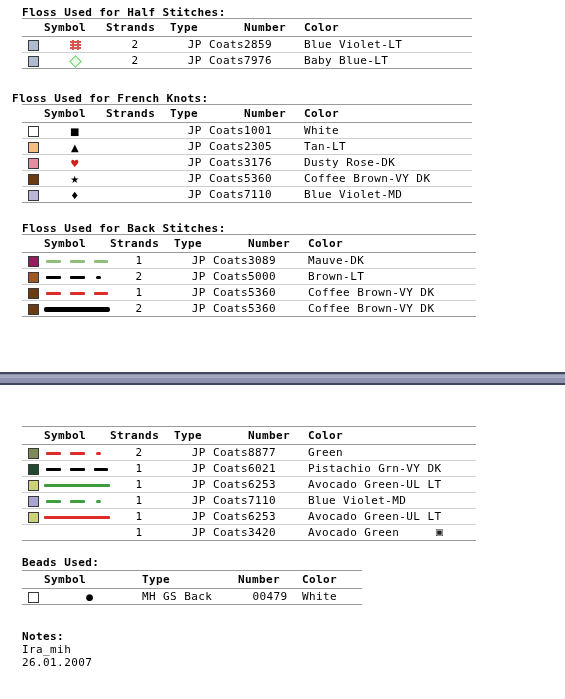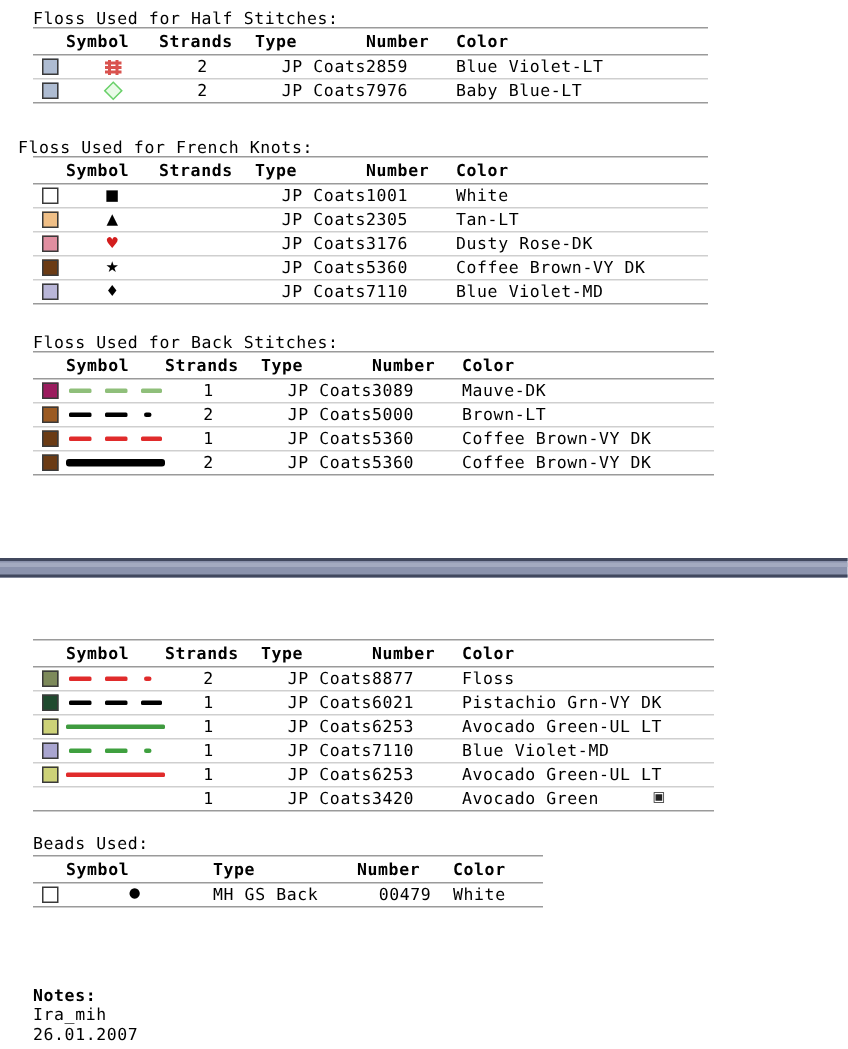--- a/index.html
+++ b/index.html
@@ -20,21 +20,21 @@
   .page {
     position: absolute;
     left: 0; top: 0;
     width: 565px;
   }
 
   
   .sect-title {
     font-family: "DejaVu Sans Mono", "Liberation Mono", monospace;
     font-size: 11px;
-    font-weight: normal;
+    font-weight: bold;
     letter-spacing: 0.4px;
     color: #000;
     white-space: pre;
   }
 
   
   table.floss {
     border-collapse: collapse;
     font-family: "DejaVu Sans Mono", "Liberation Mono", monospace;
     font-size: 11px;
@@ -181,21 +181,20 @@
     font-size: 9px;
     color: #222;
     line-height: 9px;
   }
 
   
   .notes-title {
     font-weight: bold;
     letter-spacing: 0.4px;
     white-space: pre;
-    margin-top: 27px;
   }
   .notes-line {
     letter-spacing: 0.4px;
     white-space: pre;
     line-height: 13px;
   }
 </style>
 </head>
 <body>
 
@@ -365,21 +364,21 @@
         <th class="c-col">Color</th>
       </tr>
     </thead>
     <tbody id="bs2-body">
         <tr>
           <td class="c-sw"><span class="swatch" style="background:#7d8a5a"></span></td>
           <td class="c-sym"><span class="lineset"><span style="left:2px;width:15px;background:#e02b2b"></span><span style="left:26px;width:15px;background:#e02b2b"></span><span style="left:52px;width:5px;background:#e02b2b;border-radius:3px"></span></span></td>
           <td class="c-str">2</td>
           <td class="c-type">JP Coats</td>
           <td class="c-num">8877</td>
-          <td class="c-col">Floss</td>
+          <td class="c-col">Green</td>
         </tr>
         <tr>
           <td class="c-sw"><span class="swatch" style="background:#1f4a2e"></span></td>
           <td class="c-sym"><span class="lineset"><span style="left:2px;width:15px;background:#000000"></span><span style="left:26px;width:15px;background:#000000"></span><span style="left:50px;width:14px;background:#000000"></span></span></td>
           <td class="c-str">1</td>
           <td class="c-type">JP Coats</td>
           <td class="c-num">6021</td>
           <td class="c-col">Pistachio Grn-VY DK</td>
         </tr>
         <tr>

